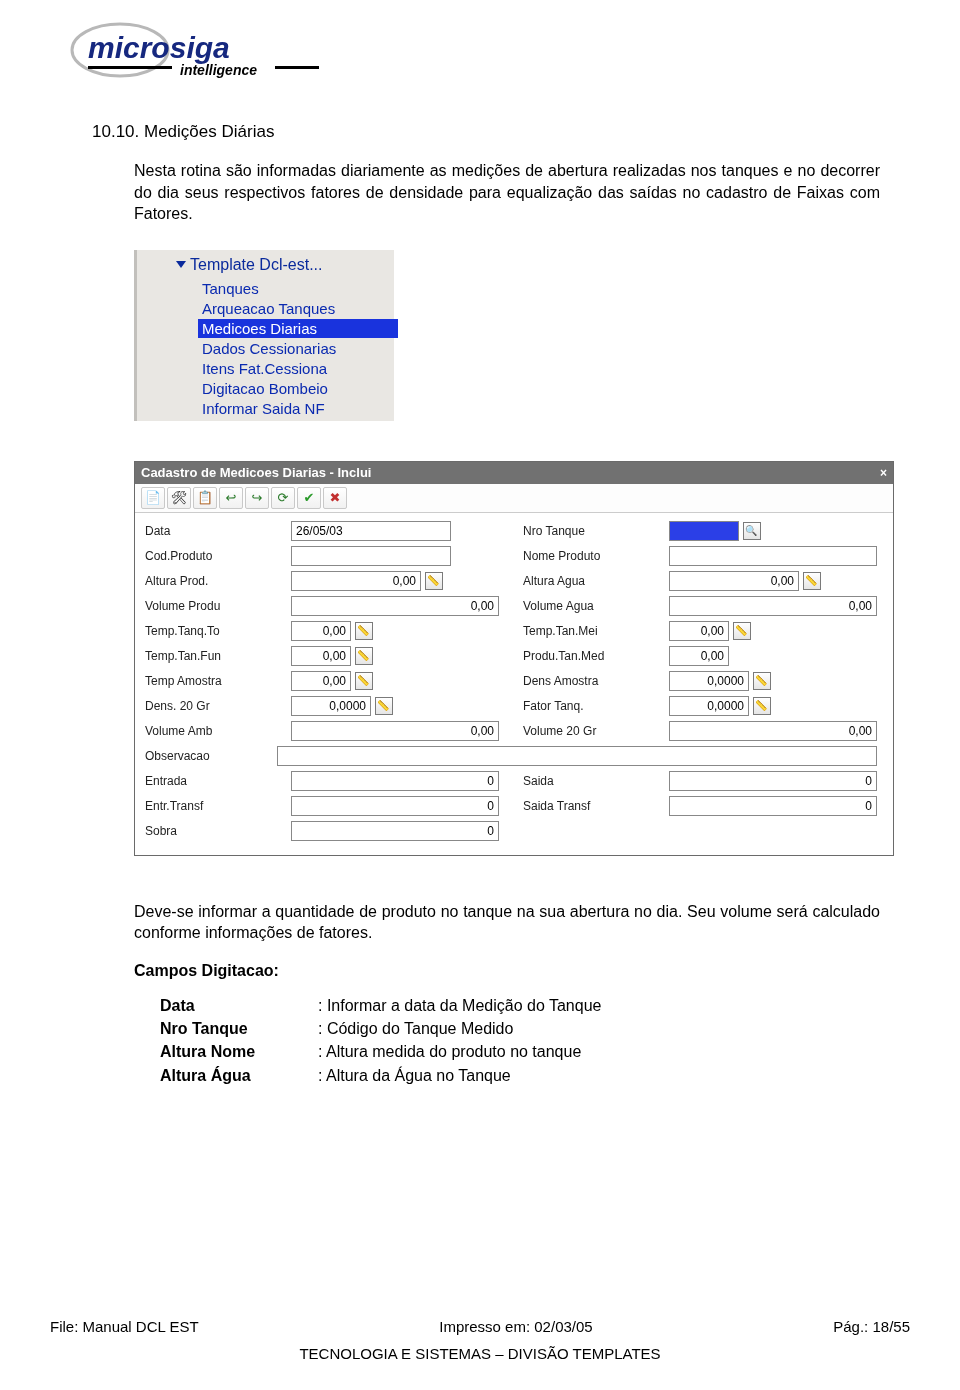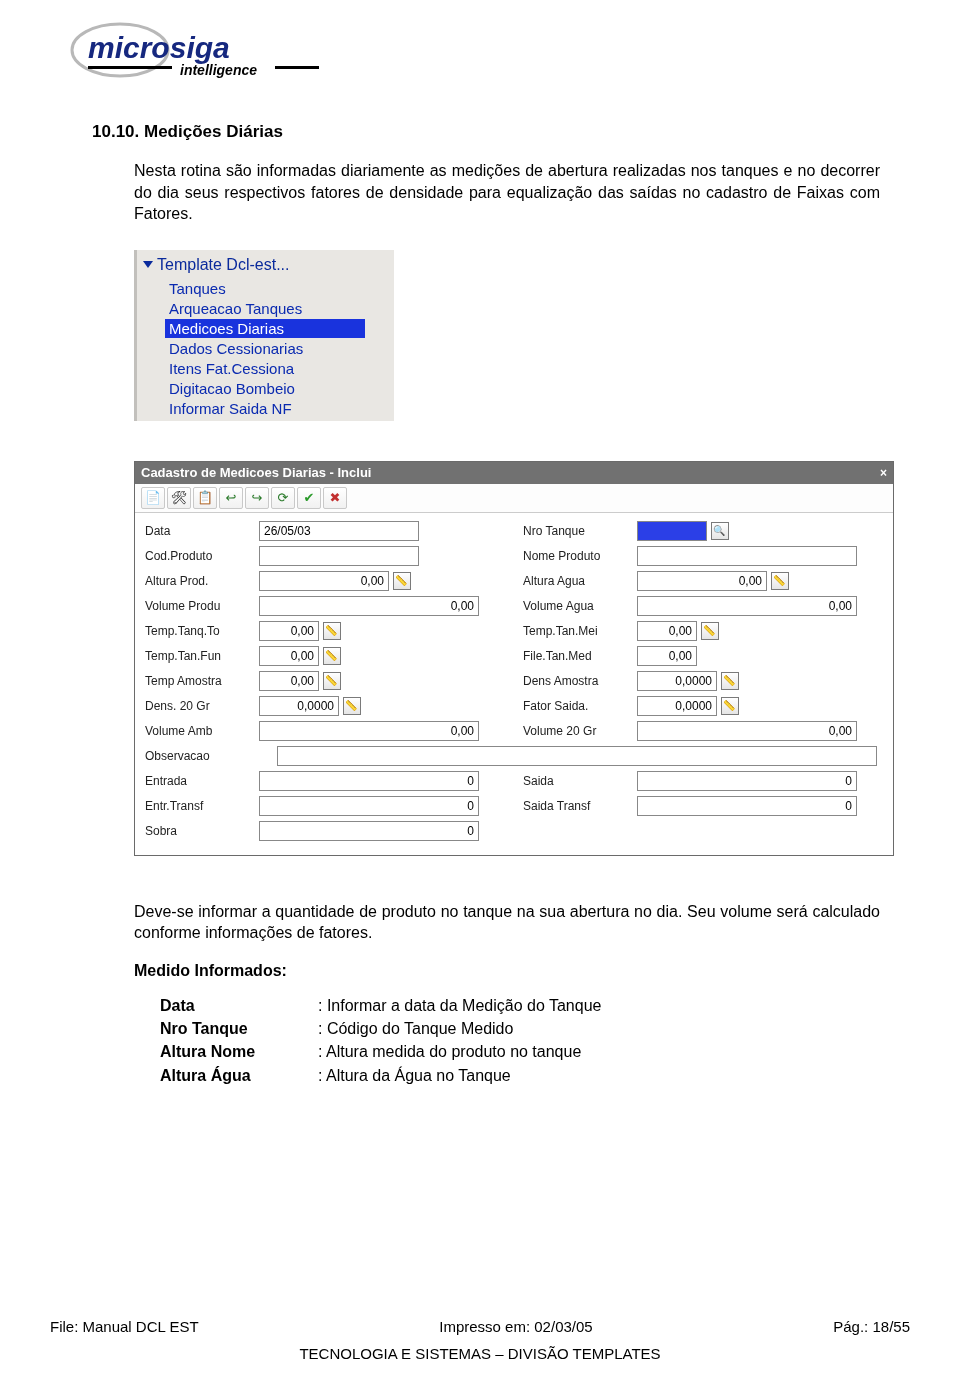--- a/index.html
+++ b/index.html
@@ -14,21 +14,21 @@
   .page {
     padding: 20px 70px 0 70px;
   }
   
   .logo {
     margin-bottom: 40px;
   }
   .logo svg { display: block; }
   
   .section-heading {
-    font-weight: bold;
+    font-weight: normal;
     font-size: 17px;
     margin-bottom: 18px;
     margin-left: 22px;
     margin-top: 19px;
   }
   .intro-para {
     font-size: 16px;
     line-height: 1.35;
     margin-left: 64px;
     margin-right: 10px;
@@ -37,20 +37,21 @@
   }
   
   .template-menu {
     margin-left: 64px;
     width: 260px;
     background: #e9e7e3;
     border-left: 3px solid #c2c0bc;
     font-family: Tahoma, Arial, sans-serif;
     padding-bottom: 2px;
     margin-bottom: 40px;
+    padding-left: 33px;
   }
   .template-menu .hdr {
     display: flex;
     align-items: center;
     gap: 4px;
     color: #0a2a9c;
     font-size: 16px;
     padding: 6px 6px 4px 6px;
   }
   .template-menu .hdr .tri {
@@ -123,20 +124,21 @@
   }
   .form-grid .lbl {
     font-size: 12px;
     color: #222;
     white-space: nowrap;
   }
   .fgcell {
     display: flex;
     align-items: center;
     gap: 4px;
+    margin-left: 32px;
   }
   .fgcell input {
     height: 20px;
     border: 1px solid #888;
     padding: 0 4px;
     font-family: Tahoma, Arial, sans-serif;
     font-size: 12px;
     background: #fff;
   }
   .fgcell input.ta-right { text-align: right; }
@@ -302,42 +304,42 @@
         <div class="fgcell">
             <input class="ta-right" style="width: 60px;" value="0,00">
             <span class="mini">📏</span>
           </div>
 
         <div class="lbl">Temp.Tan.Fun</div>
         <div class="fgcell">
             <input class="ta-right" style="width: 60px;" value="0,00">
             <span class="mini">📏</span>
           </div>
-        <div class="lbl">File.Tan.Med</div>
+        <div class="lbl">Produ.Tan.Med</div>
         <div class="fgcell">
             <input class="ta-right" style="width: 60px;" value="0,00">
           </div>
 
         <div class="lbl">Temp Amostra</div>
         <div class="fgcell">
             <input class="ta-right" style="width: 60px;" value="0,00">
             <span class="mini">📏</span>
           </div>
         <div class="lbl">Dens Amostra</div>
         <div class="fgcell">
             <input class="ta-right" style="width: 80px;" value="0,0000">
             <span class="mini">📏</span>
           </div>
 
         <div class="lbl">Dens. 20 Gr</div>
         <div class="fgcell">
             <input class="ta-right" style="width: 80px;" value="0,0000">
             <span class="mini">📏</span>
           </div>
-        <div class="lbl">Fator Saida.</div>
+        <div class="lbl">Fator Tanq.</div>
         <div class="fgcell">
             <input class="ta-right" style="width: 80px;" value="0,0000">
             <span class="mini">📏</span>
           </div>
 
         <div class="lbl">Volume Amb</div>
         <div class="fgcell">
             <input class="ta-right" style="width: 220px;" value="0,00">
           </div>
         <div class="lbl">Volume 20 Gr</div>
@@ -373,21 +375,21 @@
             <input class="ta-right" style="width: 220px;" value="0">
           </div>
         <div></div>
           <div></div>
       </div>
     </div>
   </div>
 
   <p class="post-para">Deve-se informar a quantidade de produto no tanque na sua abertura no dia. Seu volume será calculado conforme informações de fatores.</p>
 
-  <div class="campos-head">Medido Informados:</div>
+  <div class="campos-head">Campos Digitacao:</div>
 
   <div class="campos-list">
     <div class="row">
       <span class="k">Data</span>
       <span class="v">: Informar a data da Medição do Tanque</span>
     </div>
     <div class="row">
       <span class="k">Nro Tanque</span>
       <span class="v">: Código do Tanque Medido</span>
     </div>

